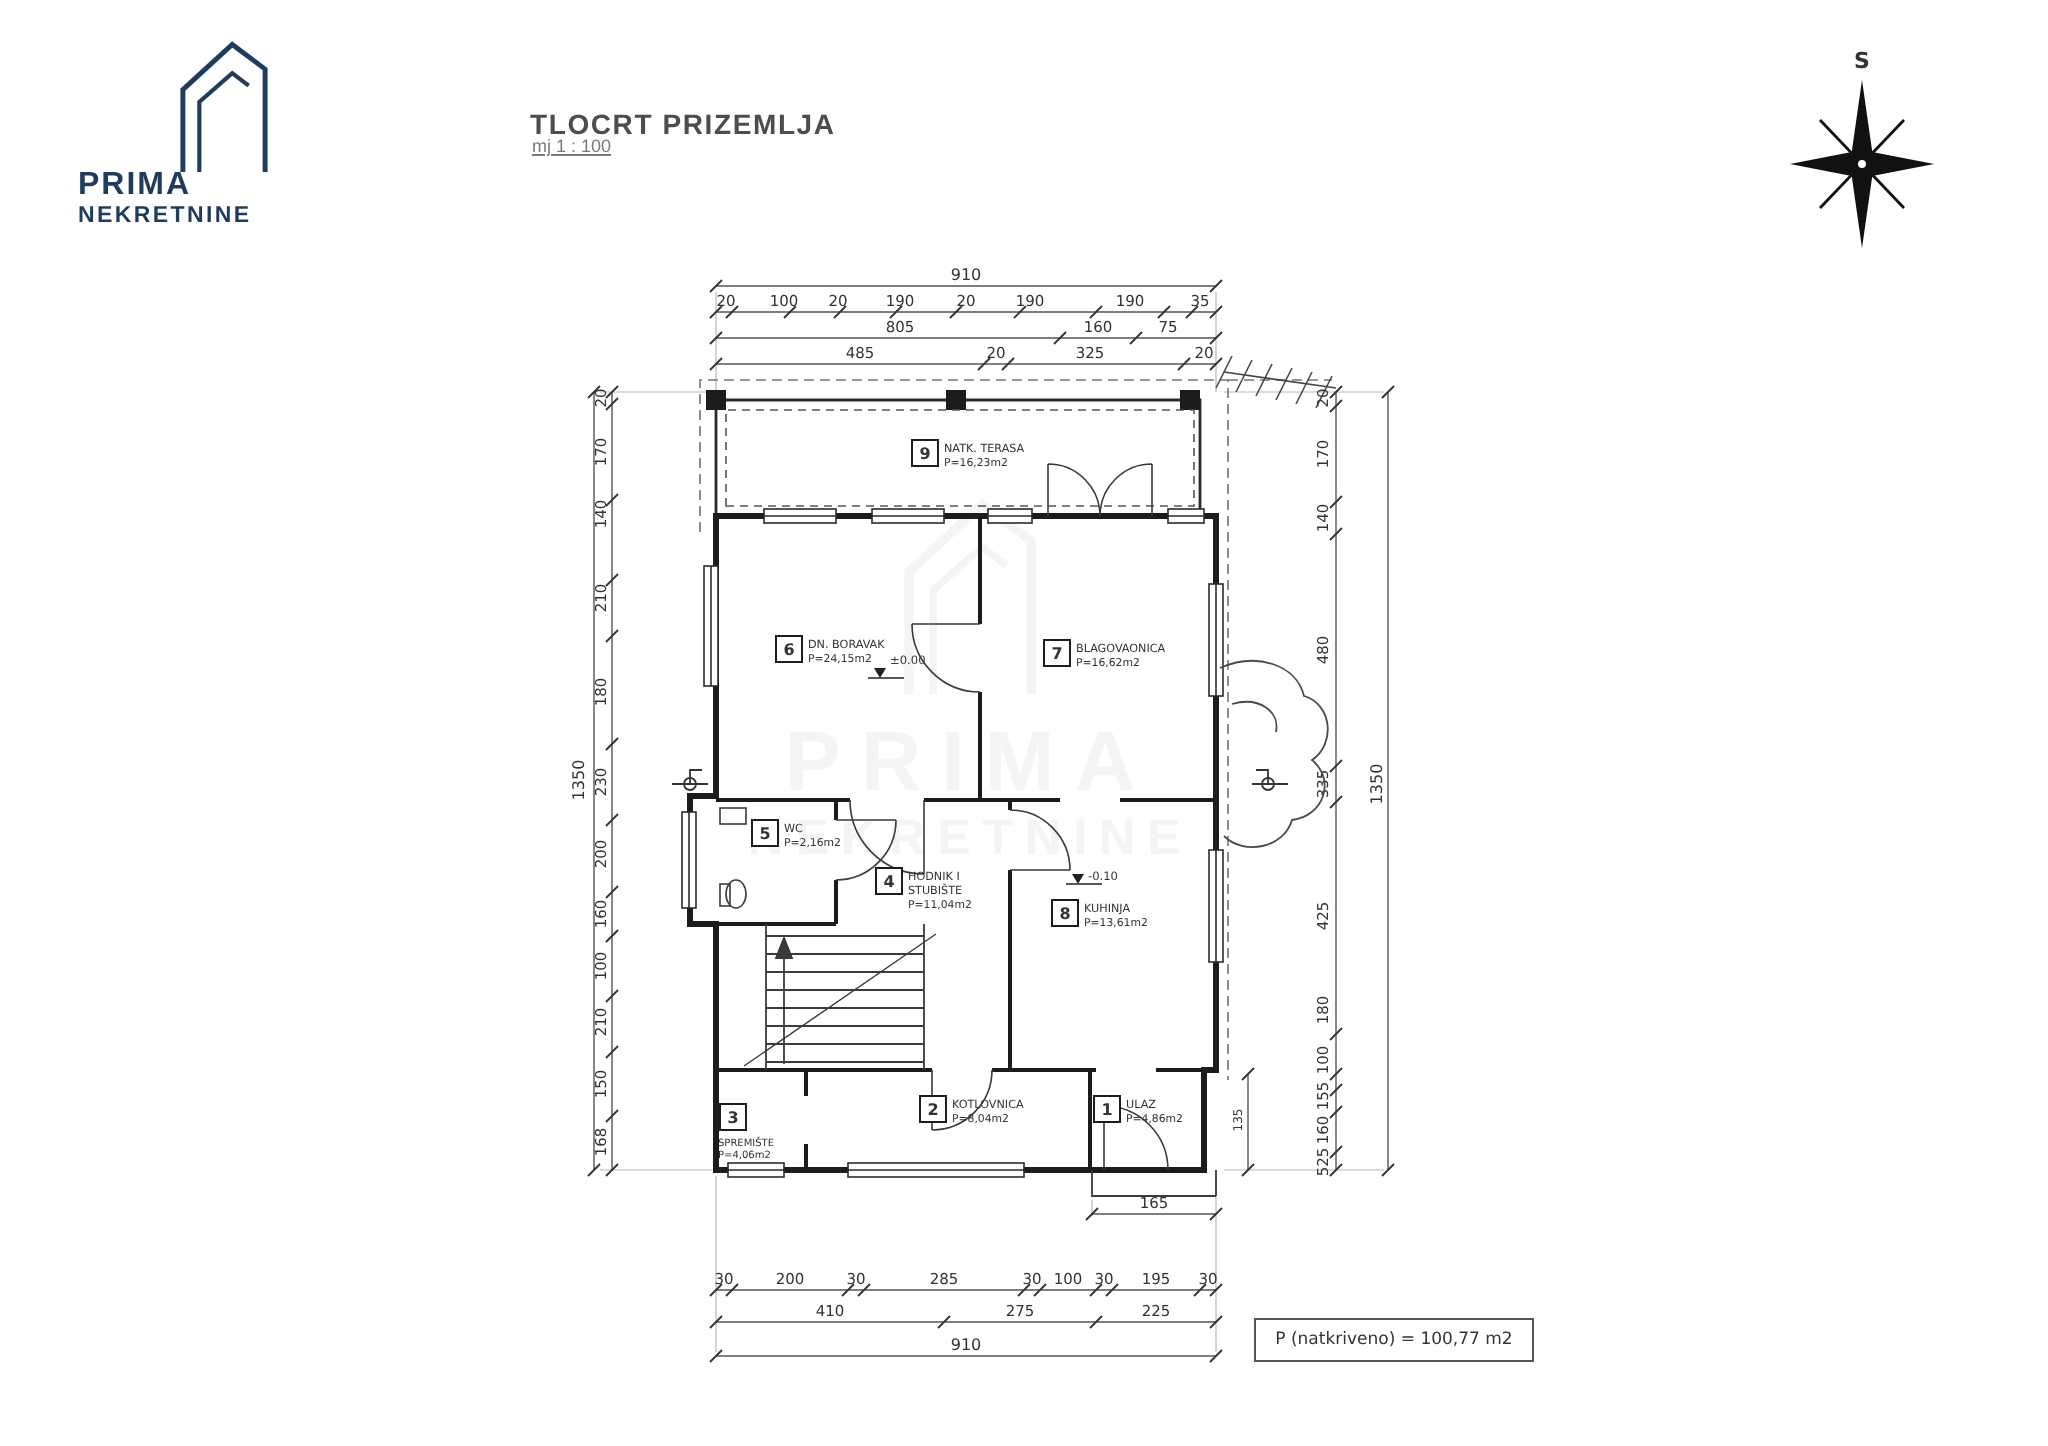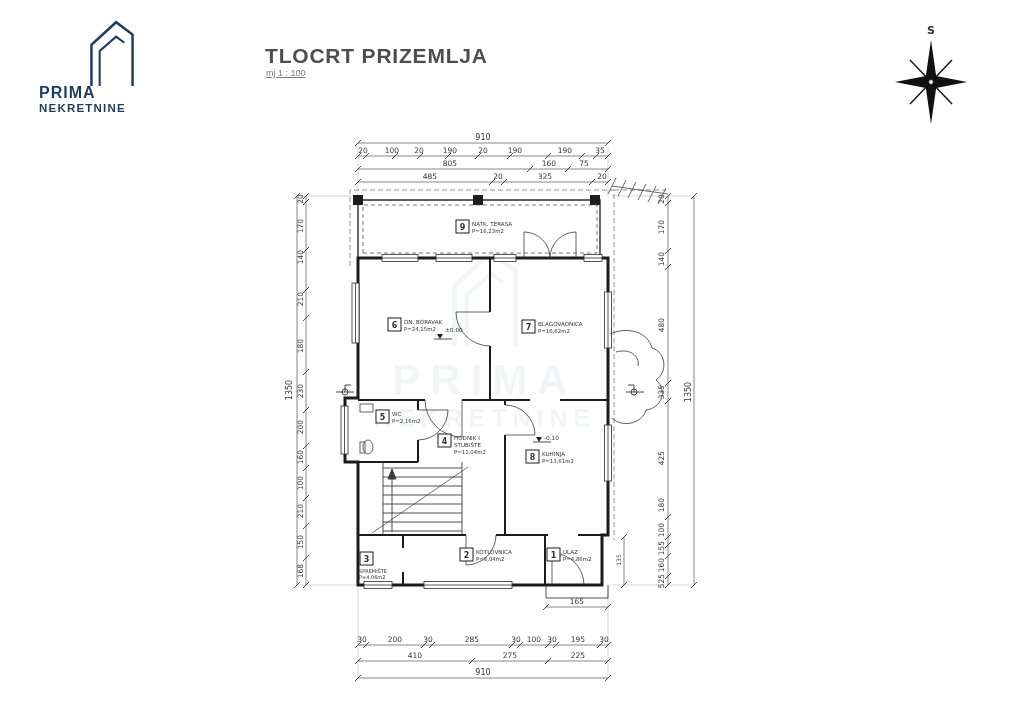--- a/index.html
+++ b/index.html
@@ -5,21 +5,21 @@
   html,body{margin:0;padding:0;background:#fff;}
   .page{position:relative;width:1024px;height:723px;background:#ffffff;overflow:hidden;
         font-family:"Liberation Sans",sans-serif;}
   
   .logo{position:absolute;left:38px;top:12px;width:120px;height:110px;}
   .logo-line1{position:absolute;left:1px;top:72px;font-size:16px;font-weight:bold;
               letter-spacing:1px;color:#1d3c5e;}
   .logo-line2{position:absolute;left:1px;top:90px;font-size:11.5px;font-weight:bold;
               letter-spacing:1.2px;color:#1d3c5e;}
   
-  .title{position:absolute;left:265px;top:44px;font-size:21px;font-weight:bold;
+  .title{position:absolute;left:265px;top:54px;font-size:14px;font-weight:bold;
          letter-spacing:0.8px;color:#4d4d4d;}
   .scale{position:absolute;left:266px;top:68px;font-size:9px;color:#7a7a7a;text-decoration:underline;}
   
   .watermark{position:absolute;left:325px;top:240px;width:320px;text-align:center;
              color:#24476b;opacity:0.055;pointer-events:none;}
   .wm1{font-size:42px;font-weight:bold;letter-spacing:10px;margin-top:2px;}
   .wm2{font-size:25px;font-weight:bold;letter-spacing:6px;}
   
   .legend{position:absolute;left:627px;top:659px;width:138px;height:20px;
           border:1px solid #555;display:flex;align-items:center;justify-content:center;
@@ -321,14 +321,17 @@
     <text x="476" y="554" font-size="5.6">KOTLOVNICA</text>
     <text x="476" y="561" font-size="5.4">P=8,04m2</text>
 
     <rect x="547" y="548" width="13" height="13" fill="#fff" stroke="#1c1c1c"></rect>
     <text x="553.5" y="557.5" font-size="8" font-weight="bold" text-anchor="middle">1</text>
     <text x="563" y="554" font-size="5.6">ULAZ</text>
     <text x="563" y="561" font-size="5.4">P=4,86m2</text>
   </g>
 </svg>
 
-
+<div class="legend">
+  <span>P (natkriveno) = 100,77 m2</span>
 </div>
 
+</div>
+
 </body></html>

